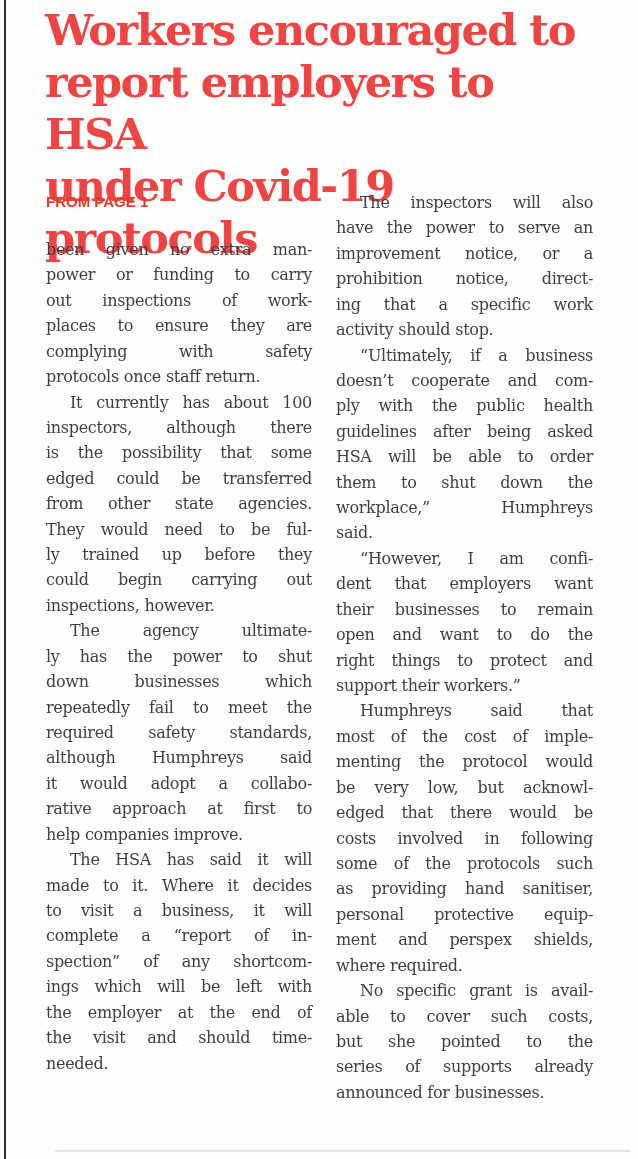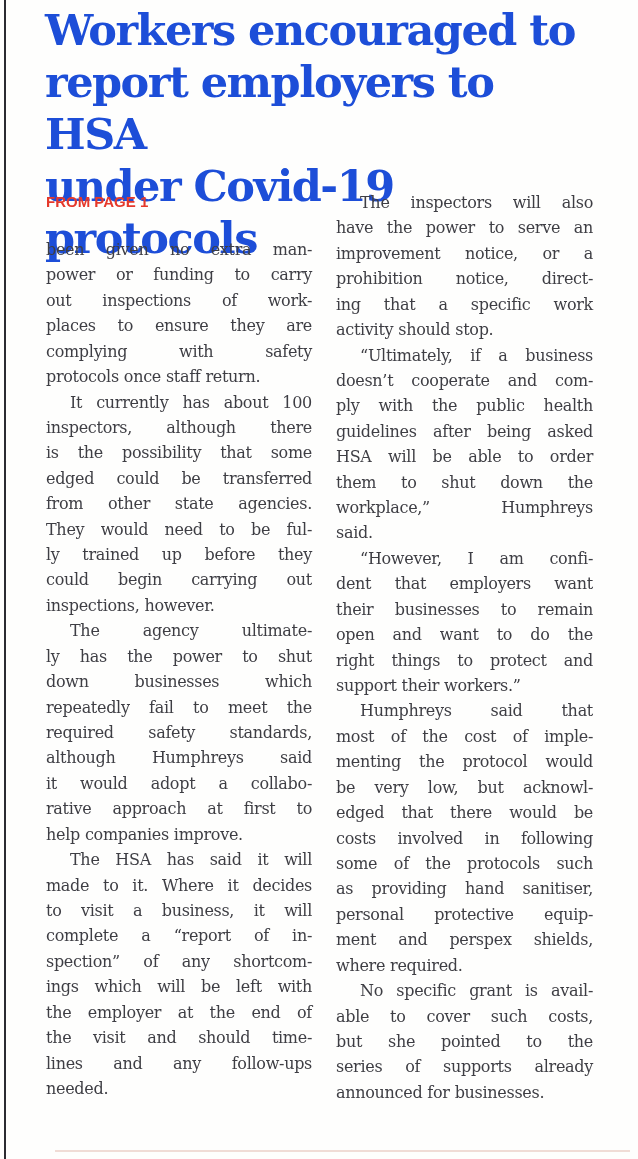--- a/index.html
+++ b/index.html
@@ -26,21 +26,21 @@
     position: absolute;
     left: 45px;
     top: 4px;
     width: 560px;
     margin: 0;
     font-family: "DejaVu Serif", serif;
     font-weight: 700;
     font-size: 43px;
     line-height: 52px;
     letter-spacing: -1.5px;
-    color: #1d4ed8;
+    color: #ef4444;
   }
   .kicker {
     position: absolute;
     left: 46px;
     top: 193px;
     font-family: "Liberation Sans", sans-serif;
     font-weight: 700;
     font-size: 15px;
     letter-spacing: 0px;
     color: #e5392b;
@@ -123,21 +123,20 @@
       </div>
       <div class="para">
         <div class="ln indent">The HSA has said it will</div>
         <div class="ln">made to it. Where it decides</div>
         <div class="ln">to visit a business, it will</div>
         <div class="ln">complete a “report of in-</div>
         <div class="ln">spection” of any shortcom-</div>
         <div class="ln">ings which will be left with</div>
         <div class="ln">the employer at the end of</div>
         <div class="ln">the visit and should time-</div>
-        <div class="ln">lines and any follow-ups</div>
         <div class="ln last">needed.</div>
       </div>
     </div>
   <div class="col col-right">
       <div class="para">
         <div class="ln indent">The inspectors will also</div>
         <div class="ln">have the power to serve an</div>
         <div class="ln">improvement notice, or a</div>
         <div class="ln">prohibition notice, direct-</div>
         <div class="ln">ing that a specific work</div>

